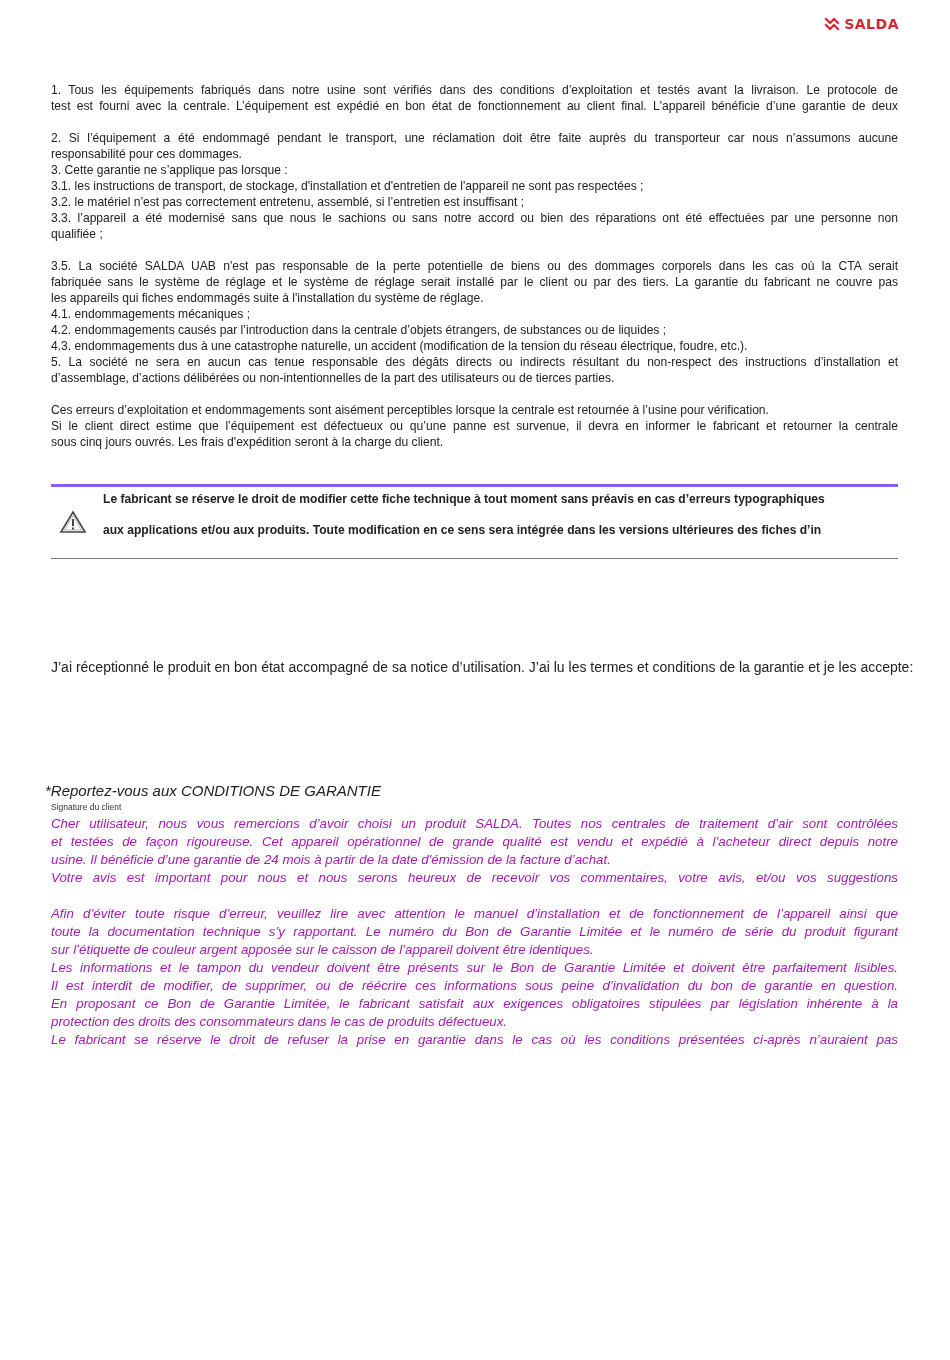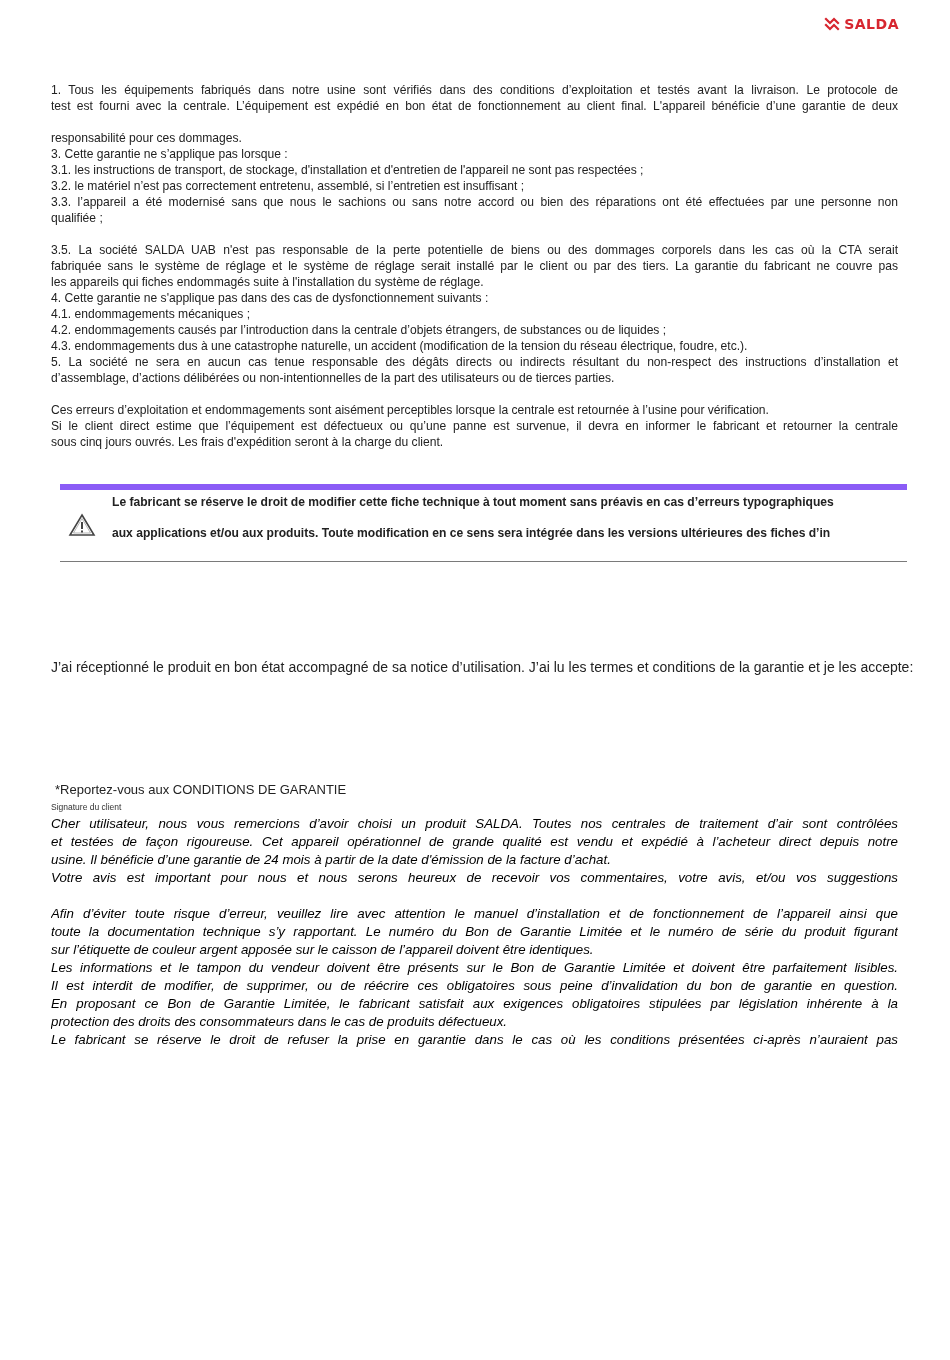--- a/index.html
+++ b/index.html
@@ -6,30 +6,30 @@
     body { width: 950px; height: 1360px; position: relative; overflow: hidden;
            font-family: "Liberation Sans", sans-serif; color: #222; }
     .logo { position: absolute; top: 16px; right: 51px; display: flex; align-items: center; gap: 4px; justify-content: center; }
     .logo svg { display: block; }
     .logo-text { font-family: "DejaVu Sans", sans-serif; font-weight: bold; font-size: 14px; letter-spacing: 0.5px; color: #d7262f; }
     .content { position: absolute; left: 51px; width: 847px; top: 82px; }
     .para { font-size: 12.1px; line-height: 16px; text-align: justify; margin: 0; }
     .gap { height: 16px; }
     .lines .line { display: block; white-space: nowrap; overflow: hidden; }
     .justify-line { text-align: justify; text-align-last: justify; white-space: normal; height: 16px; overflow: hidden; }
-    .notice { position: absolute; left: 60px; width: 847px; top: 484px; height: 71px;
-              border-top: 6px solid #8b5cf6; border-bottom: 1px solid #7a7a7a; }
+    .notice { position: absolute; left: 51px; width: 847px; top: 484px; height: 71px;
+              border-top: 3px solid #8b5cf6; border-bottom: 1px solid #7a7a7a; }
     .notice-icon { position: absolute; left: 8px; top: 23px; }
     .notice-line { position: absolute; left: 52px; font-size: 12.1px; font-weight: bold; white-space: nowrap; overflow: hidden; width: 795px; }
     .notice-line.l1 { top: 5px; }
     .notice-line.l2 { top: 36px; }
     .accept { position: absolute; left: 51px; top: 659px; font-size: 14px; white-space: nowrap; }
     .sig-label { position: absolute; left: 51px; top: 758px; font-size: 8.5px; color: #333; margin-top: 44px; }
-    .report { position: absolute; left: 55px; top: 782px; font-size: 13px; }
-    .italic-block { position: absolute; left: 51px; width: 847px; font-style: italic; font-size: 13.3px; line-height: 18px; color: #000000; }
+    .report { position: absolute; left: 45px; top: 782px; font-size: 15px; font-style: italic; }
+    .italic-block { position: absolute; left: 51px; width: 847px; font-style: italic; font-size: 13.3px; line-height: 18px; color: #a21caf; }
     .ib1 { top: 815px; }
     .ib2 { top: 905px; }
     .iline { display: block; height: 18px; overflow: hidden; white-space: nowrap; }
     .iline.j { white-space: normal; text-align: justify; text-align-last: justify; }
   </style>
 </head>
 <body>
 
 <div class="logo">
   <svg width="16" height="14" viewBox="0 0 16 14">
@@ -41,33 +41,33 @@
   <span class="logo-text">SALDA</span>
 </div>
 
 <div class="content">
   <div class="para lines">
     <span class="line justify-line">1. Tous les équipements fabriqués dans notre usine sont vérifiés dans des conditions d’exploitation et testés avant la livraison. Le protocole de</span>
     <span class="line justify-line">test est fourni avec la centrale. L’équipement est expédié en bon état de fonctionnement au client final. L'appareil bénéficie d’une garantie de deux</span>
   </div>
   <div class="gap"></div>
   <div class="para lines">
+    <span class="line justify-line">2. Si l’équipement a été endommagé pendant le transport, une réclamation doit être faite auprès du transporteur car nous n’assumons aucune</span>
     <span class="line">responsabilité pour ces dommages.</span>
     <span class="line">3. Cette garantie ne s’applique pas lorsque :</span>
     <span class="line">3.1. les instructions de transport, de stockage, d'installation et d'entretien de l'appareil ne sont pas respectées ;</span>
     <span class="line">3.2. le matériel n’est pas correctement entretenu, assemblé, si l’entretien est insuffisant ;</span>
     <span class="line justify-line">3.3. l’appareil a été modernisé sans que nous le sachions ou sans notre accord ou bien des réparations ont été effectuées par une personne non</span>
     <span class="line">qualifiée ;</span>
   </div>
   <div class="gap"></div>
   <div class="para lines">
     <span class="line justify-line">3.5. La société SALDA UAB n'est pas responsable de la perte potentielle de biens ou des dommages corporels dans les cas où la CTA serait</span>
     <span class="line justify-line">fabriquée sans le système de  réglage et le système de réglage serait installé par le client ou par des tiers. La garantie du fabricant ne couvre pas</span>
     <span class="line">les appareils qui fiches endommagés suite à l'installation du système de  réglage.</span>
-    <span class="line">4. Cette garantie ne s'applique pas dans des cas de dysfonctionnement suivants :</span>
     <span class="line">4.1. endommagements mécaniques ;</span>
     <span class="line">4.2. endommagements causés par l’introduction dans la centrale d’objets étrangers, de substances ou de liquides ;</span>
     <span class="line">4.3. endommagements dus à une catastrophe naturelle, un accident (modification de la tension du réseau électrique, foudre, etc.).</span>
     <span class="line justify-line">5. La société ne sera en aucun cas tenue responsable des dégâts directs ou indirects résultant du non-respect des instructions d’installation et</span>
     <span class="line">d’assemblage, d’actions délibérées ou non-intentionnelles de la part des utilisateurs ou de tierces parties.</span>
   </div>
   <div class="gap"></div>
   <div class="para lines">
     <span class="line">Ces erreurs d’exploitation et endommagements sont aisément perceptibles lorsque la centrale est retournée à l’usine pour vérification.</span>
     <span class="line justify-line">Si le client direct estime que l’équipement est défectueux ou qu’une panne est survenue, il devra en informer le fabricant et retourner la centrale</span>
@@ -95,17 +95,17 @@
   <span class="iline j">et testées de façon rigoureuse.  Cet appareil opérationnel de grande qualité est vendu et expédié à l’acheteur direct depuis notre</span>
   <span class="iline">usine. Il bénéficie d’une garantie de 24 mois à partir de la date d'émission de la facture d’achat.</span>
   <span class="iline j">Votre avis est important pour nous et nous serons heureux de recevoir vos commentaires, votre avis, et/ou vos suggestions</span>
 </div>
 
 <div class="italic-block ib2">
   <span class="iline j">Afin d’éviter toute risque d’erreur, veuillez lire avec attention le manuel d’installation et de fonctionnement de l’appareil ainsi que</span>
   <span class="iline j">toute la documentation technique s’y rapportant.  Le numéro du Bon de Garantie Limitée et le numéro de série du produit figurant</span>
   <span class="iline">sur l’étiquette de couleur argent apposée sur le caisson de l’appareil doivent être identiques.</span>
   <span class="iline j">Les informations et le tampon du vendeur doivent être présents sur le Bon de Garantie Limitée et doivent être parfaitement lisibles.</span>
-  <span class="iline j">Il est interdit de modifier, de supprimer, ou de réécrire ces obligatoires sous peine d’invalidation du bon de garantie en question.</span>
+  <span class="iline j">Il est interdit de modifier, de supprimer, ou de réécrire ces informations sous peine d’invalidation du bon de garantie en question.</span>
   <span class="iline j">En proposant ce Bon de Garantie Limitée, le fabricant satisfait aux exigences obligatoires stipulées par législation inhérente à la</span>
   <span class="iline">protection des droits des consommateurs dans le cas de produits défectueux.</span>
   <span class="iline j">Le fabricant se réserve le droit de refuser la prise en garantie dans le cas où les conditions présentées ci-après n’auraient pas</span>
 </div>
 
 </body></html>

